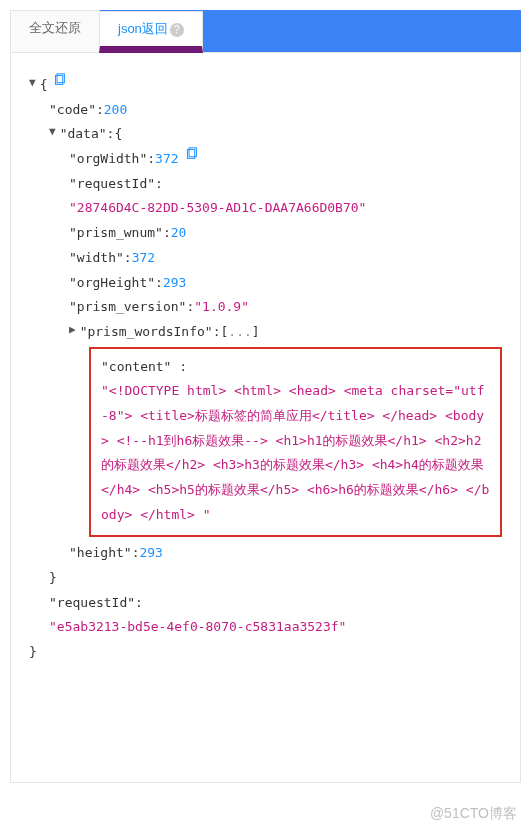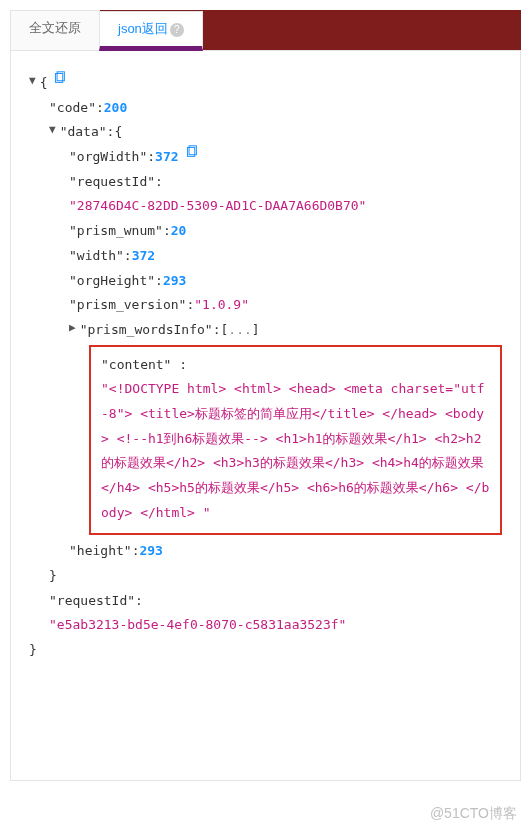--- a/index.html
+++ b/index.html
@@ -1,31 +1,31 @@
 <!DOCTYPE html>
 <html><head>
 <meta charset="utf-8">
 <style>
 * { margin: 0; padding: 0; box-sizing: border-box; }
 body { font-family: "Microsoft YaHei", Arial, sans-serif; font-size: 13px; background: #fff; width: 531px; height: 829px; position: relative; }
-.tabs { display: flex; border-bottom: 1px solid #e4e4e4; background: #7f1d1d; margin: 10px 10px 0 10px; }
+.tabs { display: flex; border-bottom: 1px solid #e4e4e4; background: #3b82f6; margin: 10px 10px 0 10px; }
 .tab { padding: 8px 18px; border: 1px solid #e4e4e4; border-bottom: none; background: #fafafa; color: #666; cursor: pointer; font-size: 13px; margin-right: -1px; }
-.tab.active { background: #fff; color: #1890ff; border-bottom: 5px solid #701a75; position: relative; top: 1px; }
+.tab.active { background: #fff; color: #1890ff; border-bottom: 7px solid #701a75; position: relative; top: 1px; }
 .tab .help { display: inline-block; width: 14px; height: 14px; border-radius: 50%; background: #ccc; color: #fff; font-size: 10px; line-height: 14px; text-align: center; margin-left: 2px; }
 .content { border: 1px solid #e4e4e4; border-top: none; margin: 0 10px 10px 10px; padding: 20px 18px; font-family: Consolas, Monaco, monospace; font-size: 13px; line-height: 1.9; color: #333; min-height: 730px; }
 .line { display: flex; align-items: flex-start; }
 .ind1 { padding-left: 20px; }
 .ind2 { padding-left: 40px; }
 .toggle { color: #555; margin-right: 4px; font-size: 11px; cursor: pointer; }
 .brace { color: #333; }
 .copy-icon { display: inline-block; width: 13px; height: 13px; margin-left: 6px; vertical-align: middle; }
 .copy-icon svg { display: block; }
 .key { color: #333; }
 .str { color: #c41d7f; }
-.num { color: #1890ff; font-weight: bold; }
+.num { color: #1890ff; }
 .punct { color: #333; }
 .ellipsis { color: #888; cursor: pointer; }
 .red-box { border: 2px solid #d93025; padding: 6px 10px 8px 10px; margin: 2px 0 4px 60px; }
 .red-box .key { color: #333; }
 .red-box .str-content { color: #c41d7f; word-break: break-all; font-family: Consolas, Monaco, monospace; }
 .footer { position: absolute; bottom: 6px; right: 14px; color: #c0c0c0; font-size: 14px; }
 </style>
 </head>
 <body>
 

